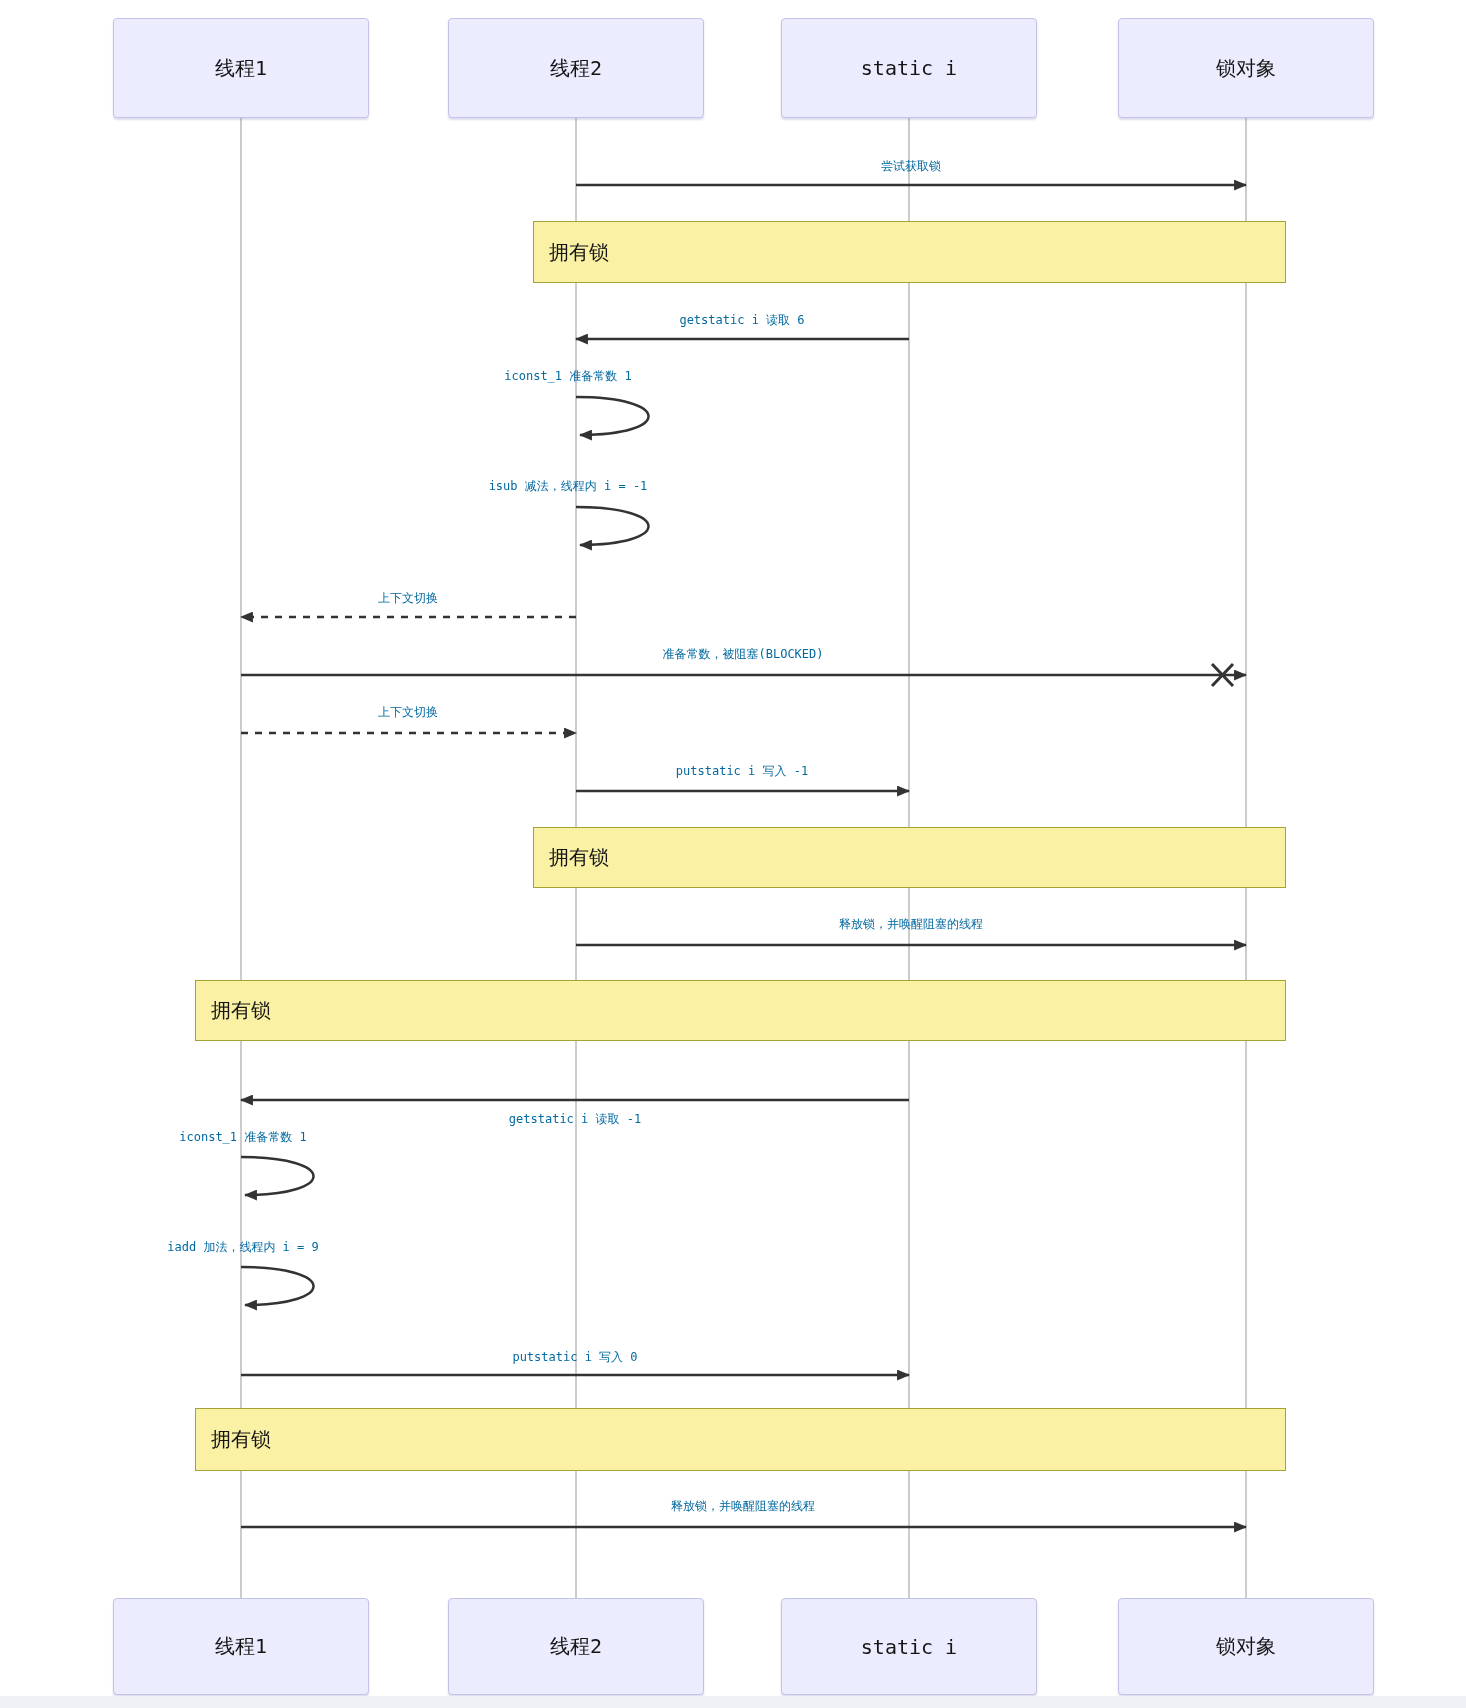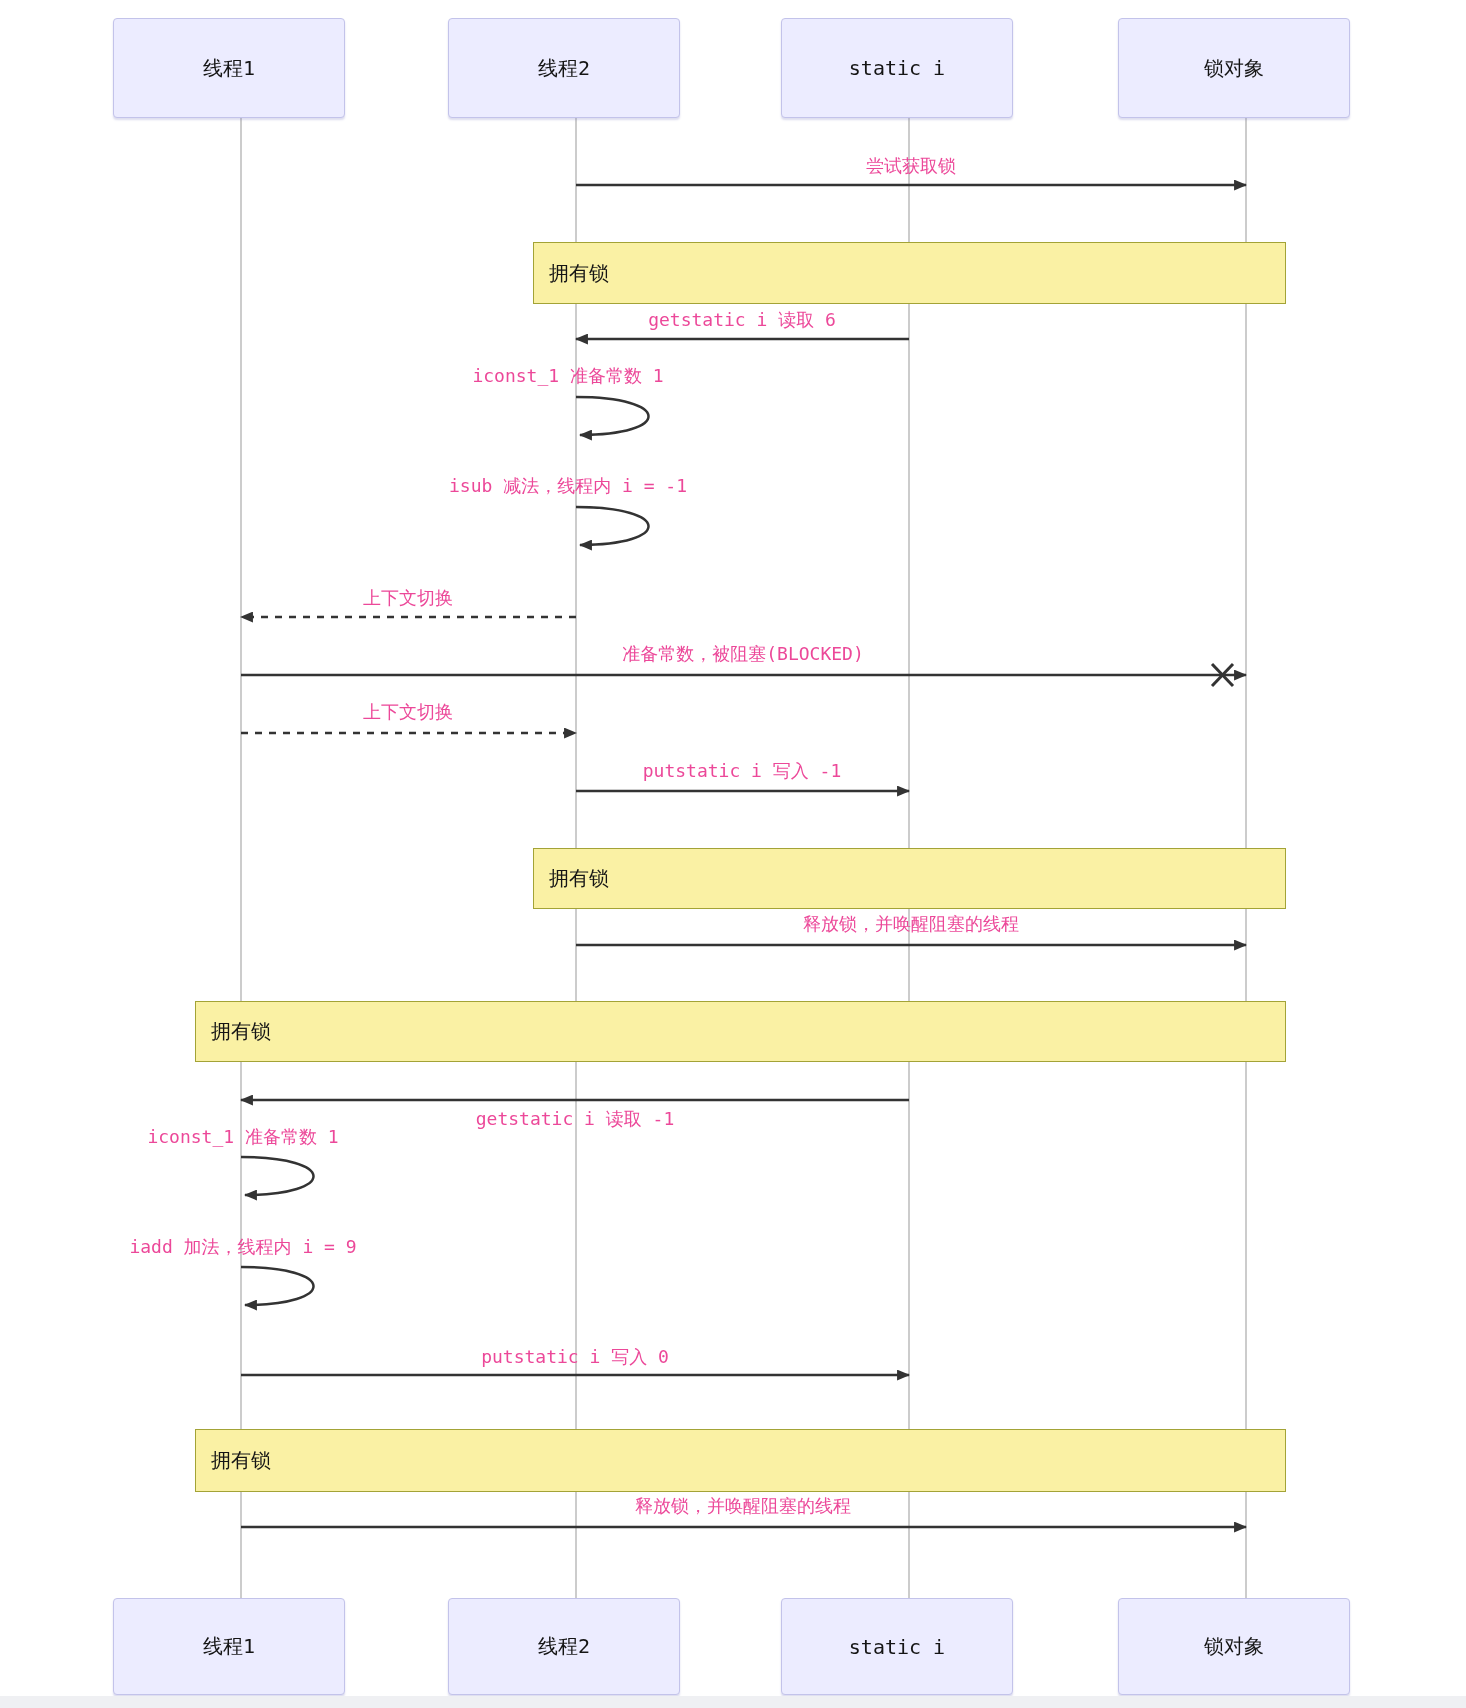--- a/index.html
+++ b/index.html
@@ -2,36 +2,36 @@
 <html><head>
 <meta charset="utf-8">
 <style>
   html,body{margin:0;padding:0;background:#ffffff;}
   .canvas{
     position:relative;width:1466px;height:1708px;background:#ffffff;
     font-family:"DejaVu Sans Mono","DejaVu Sans",monospace;color:#222;overflow:hidden;
   }
   .svg-layer{position:absolute;left:0;top:0;width:1466px;height:1708px;}
   .participant{
-    position:absolute;width:232px;height:100px;box-sizing:border-box;
+    position:absolute;width:256px;height:100px;box-sizing:border-box;
     background:#ECECFF;border:1px solid #c3c3ea;border-radius:4px;
     display:flex;align-items:center;justify-content:center;
     font-size:20px;color:#151515;
     box-shadow:0 2px 2px rgba(120,120,190,0.25);
   }
   .participant.bottom{height:97px;}
   .note{
     position:absolute;box-sizing:border-box;
     background:#FAF1A4;border:1px solid #A3A336;
     display:flex;align-items:center;padding-left:15px;
-    font-size:20px;color:#151515;margin-top:21px;
+    font-size:20px;color:#151515;
   }
   .msg{
     position:absolute;transform:translateX(-50%);
-    font-size:18px;white-space:nowrap;color:#ec4899;line-height:26px;
+    font-size:12px;white-space:nowrap;color:#0369a1;line-height:26px;
   }
   .footer-strip{
     position:absolute;left:0;top:1696px;width:1466px;height:12px;
     background:#eff0f3;
   }
 </style>
 </head>
 <body>
 
 <div class="canvas">

